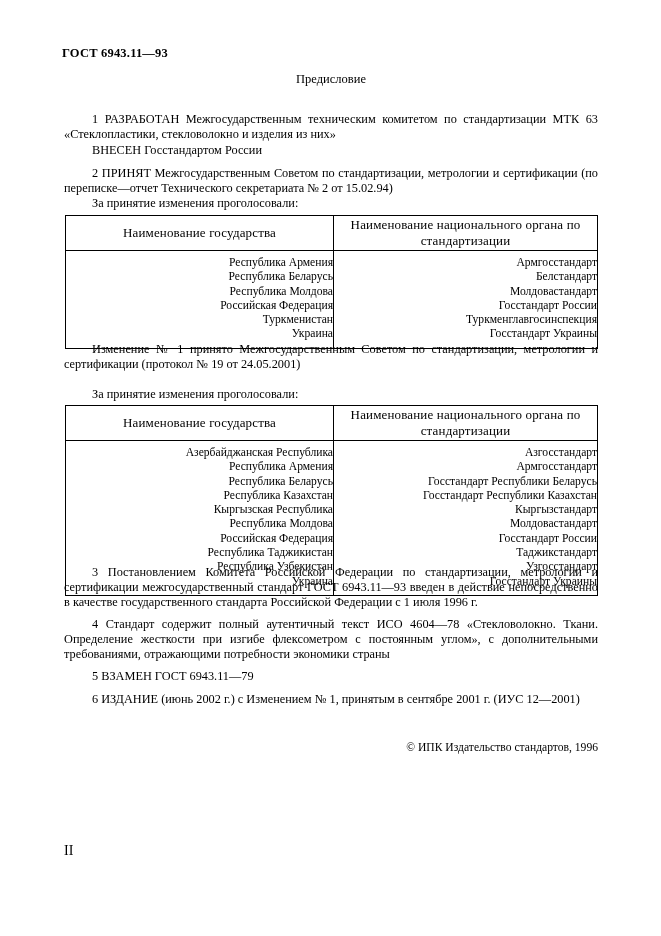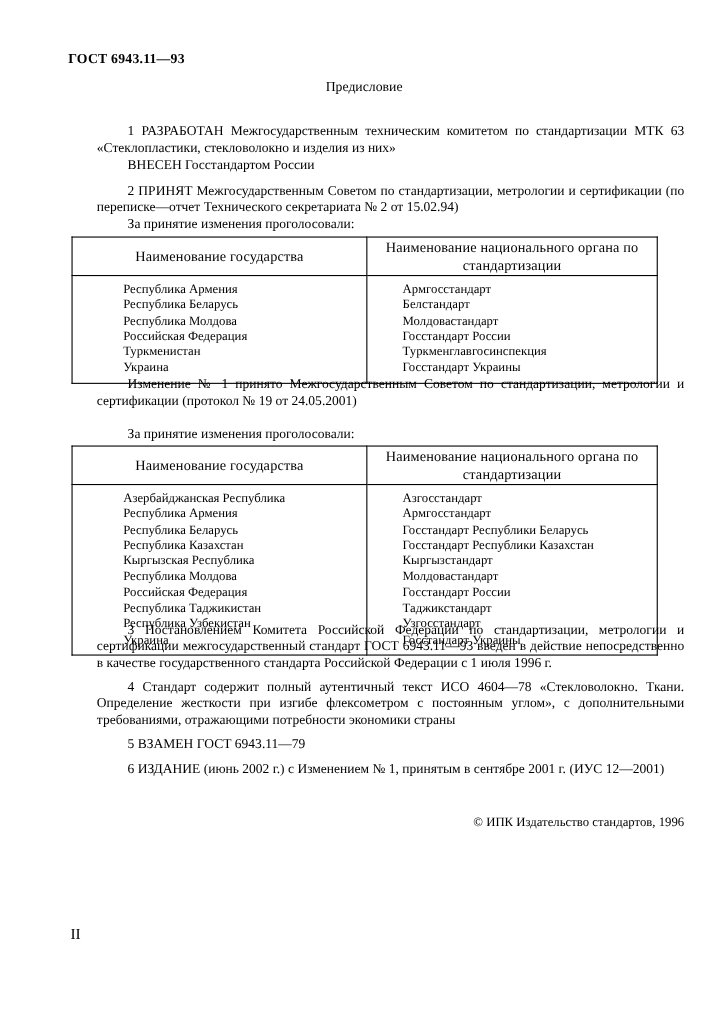--- a/index.html
+++ b/index.html
@@ -53,21 +53,20 @@
     text-indent: 28px;
     margin: 0;
     hyphens: none;
   }
   .para.tight { text-align: left; }
 
   .block {
     position: absolute;
     left: 64px;
     width: 534px;
-    margin-left: 24px;
   }
 
   
   .vote-table {
     position: absolute;
     left: 65px;
     width: 532px;
     border-collapse: collapse;
     table-layout: fixed;
     background: #fff;
@@ -94,20 +93,21 @@
     padding: 5px 0 6px 0;
   }
   .vote-table tbody td .cell-inner {
     padding-left: 46px;
   }
   .vote-table tbody td.col2 .cell-inner {
     padding-left: 32px;
   }
   .vote-table tbody td .row-line {
     white-space: nowrap;
+    text-align: right;
   }
 
   
   .copyright {
     position: absolute;
     left: 0;
     width: 534px;
     text-align: right;
     font-size: 11.6px;
     line-height: 15px;

